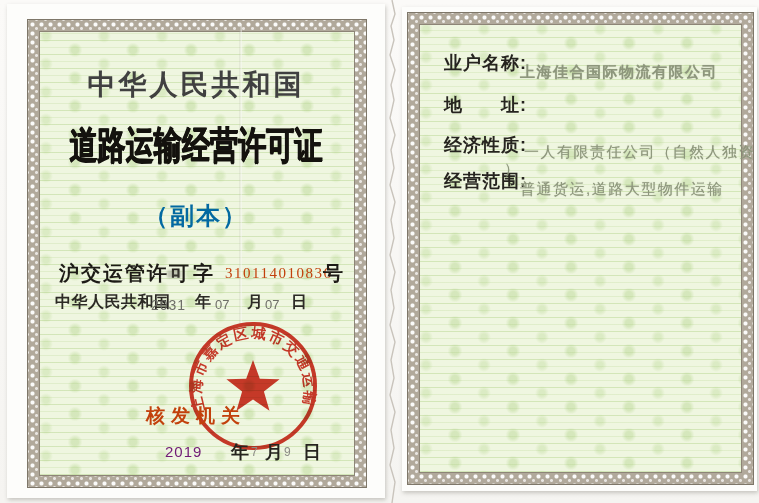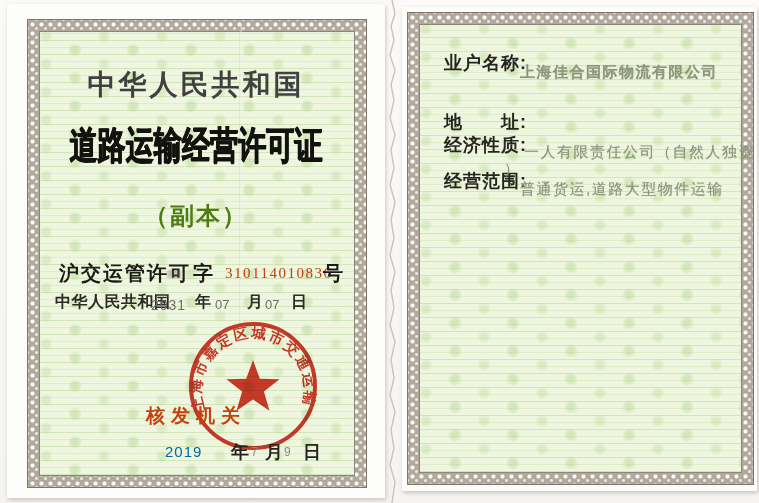--- a/index.html
+++ b/index.html
@@ -36,21 +36,21 @@
   .deckle{position:absolute;left:384px;top:0;width:18px;height:503px;}
 
   
   .country{position:absolute;left:0;top:62px;width:100%;text-align:center;
            font-family:"Liberation Serif",serif;font-size:28px;font-weight:700;color:#404040;letter-spacing:3px;}
   .main-title{position:absolute;left:0;top:116px;width:100%;text-align:center;white-space:nowrap;
            font-size:38px;font-weight:900;color:#14120e;letter-spacing:0;
            transform:scaleX(.74);transform-origin:50% 50%;
            text-shadow:.7px 0 #14120e,-.7px 0 #14120e,0 .5px #14120e;}
   .copy-label{position:absolute;left:0;top:196px;width:100%;text-align:center;
-           font-family:"Liberation Serif",serif;font-size:24px;font-weight:600;color:#4d7c0f;letter-spacing:2px;}
+           font-family:"Liberation Serif",serif;font-size:24px;font-weight:600;color:#0369a1;letter-spacing:2px;}
 
   .lic-row{position:absolute;left:0;top:256px;width:100%;height:26px;font-size:20px;color:#1d1b16;}
   .lic-prefix{position:absolute;left:52px;top:0;font-weight:700;letter-spacing:2px;}
   .lic-smudge{position:absolute;left:160px;top:10px;width:14px;height:8px;background:rgba(110,105,95,.35);border-radius:2px;filter:blur(1px);}
   .lic-zi{position:absolute;left:186px;top:0;font-weight:700;}
   .lic-number{position:absolute;left:218px;top:5px;font-family:"Liberation Serif",serif;font-size:15px;color:#c2410c;letter-spacing:1.5px;}
   .lic-suffix{position:absolute;left:316px;top:0;font-weight:700;}
 
   .valid-row{position:absolute;left:0;top:288px;width:100%;height:24px;font-size:16px;color:#2c2a25;}
   .valid-label{position:absolute;left:48px;top:0;font-weight:700;letter-spacing:.5px;}
@@ -58,34 +58,34 @@
   .valid-u1{position:absolute;left:188px;top:0;font-weight:700;}
   .valid-month{position:absolute;left:208px;top:5px;font-size:13px;color:#6e6e68;}
   .valid-u2{position:absolute;left:240px;top:0;font-weight:700;}
   .valid-day{position:absolute;left:258px;top:5px;font-size:13px;color:#6e6e68;}
   .valid-u3{position:absolute;left:284px;top:0;font-weight:700;}
 
   .seal{position:absolute;left:180px;top:316px;width:132px;height:132px;mix-blend-mode:multiply;opacity:.92;}
   .issuer{position:absolute;left:0;top:399px;width:100%;text-align:center;font-size:19px;font-weight:700;color:#c2410c;letter-spacing:6px;}
 
   .date-row{position:absolute;left:0;top:436px;width:100%;height:24px;font-size:18px;color:#25231e;}
-  .d-year{position:absolute;left:158px;top:3px;font-size:15px;color:#0369a1;letter-spacing:1px;}
+  .d-year{position:absolute;left:158px;top:3px;font-size:15px;color:#701a75;letter-spacing:1px;}
   .d-u1{position:absolute;left:224px;top:0;font-weight:700;}
   .d-month{position:absolute;left:244px;top:5px;font-size:12px;color:#8b8b85;}
   .d-u2{position:absolute;left:258px;top:0;font-weight:700;}
   .d-day{position:absolute;left:277px;top:5px;font-size:12px;color:#8b8b85;}
   .d-u3{position:absolute;left:296px;top:0;font-weight:700;}
 
   
   .field{position:absolute;left:0;width:100%;height:44px;}
   .f-label{position:absolute;left:42px;top:0;font-size:18px;font-weight:700;color:#26241f;letter-spacing:1px;white-space:pre;}
   .f-value{position:absolute;font-size:15px;color:#8d967c;letter-spacing:1.5px;white-space:nowrap;
            text-shadow:0 0 1px rgba(130,140,110,.55);}
   .f0{top:44px;} .f0 .f-value{left:118px;top:12px;font-weight:bold;}
-  .f1{top:86px;margin-top:17px;} .f1 .v1{left:120px;top:10px;} .f1 .v2{left:102px;top:29px;}
+  .f1{top:86px;} .f1 .v1{left:120px;top:10px;} .f1 .v2{left:102px;top:29px;}
   .f2{top:126px;} .f2 .v1{left:122px;top:10px;} .f2 .v2{left:102px;top:27px;}
   .f3{top:162px;} .f3 .f-value{left:118px;top:11px;}
 </style>
 </head>
 <body>
 
 <div class="scan">
 
   <div class="page page-left">
     <div class="frame">

